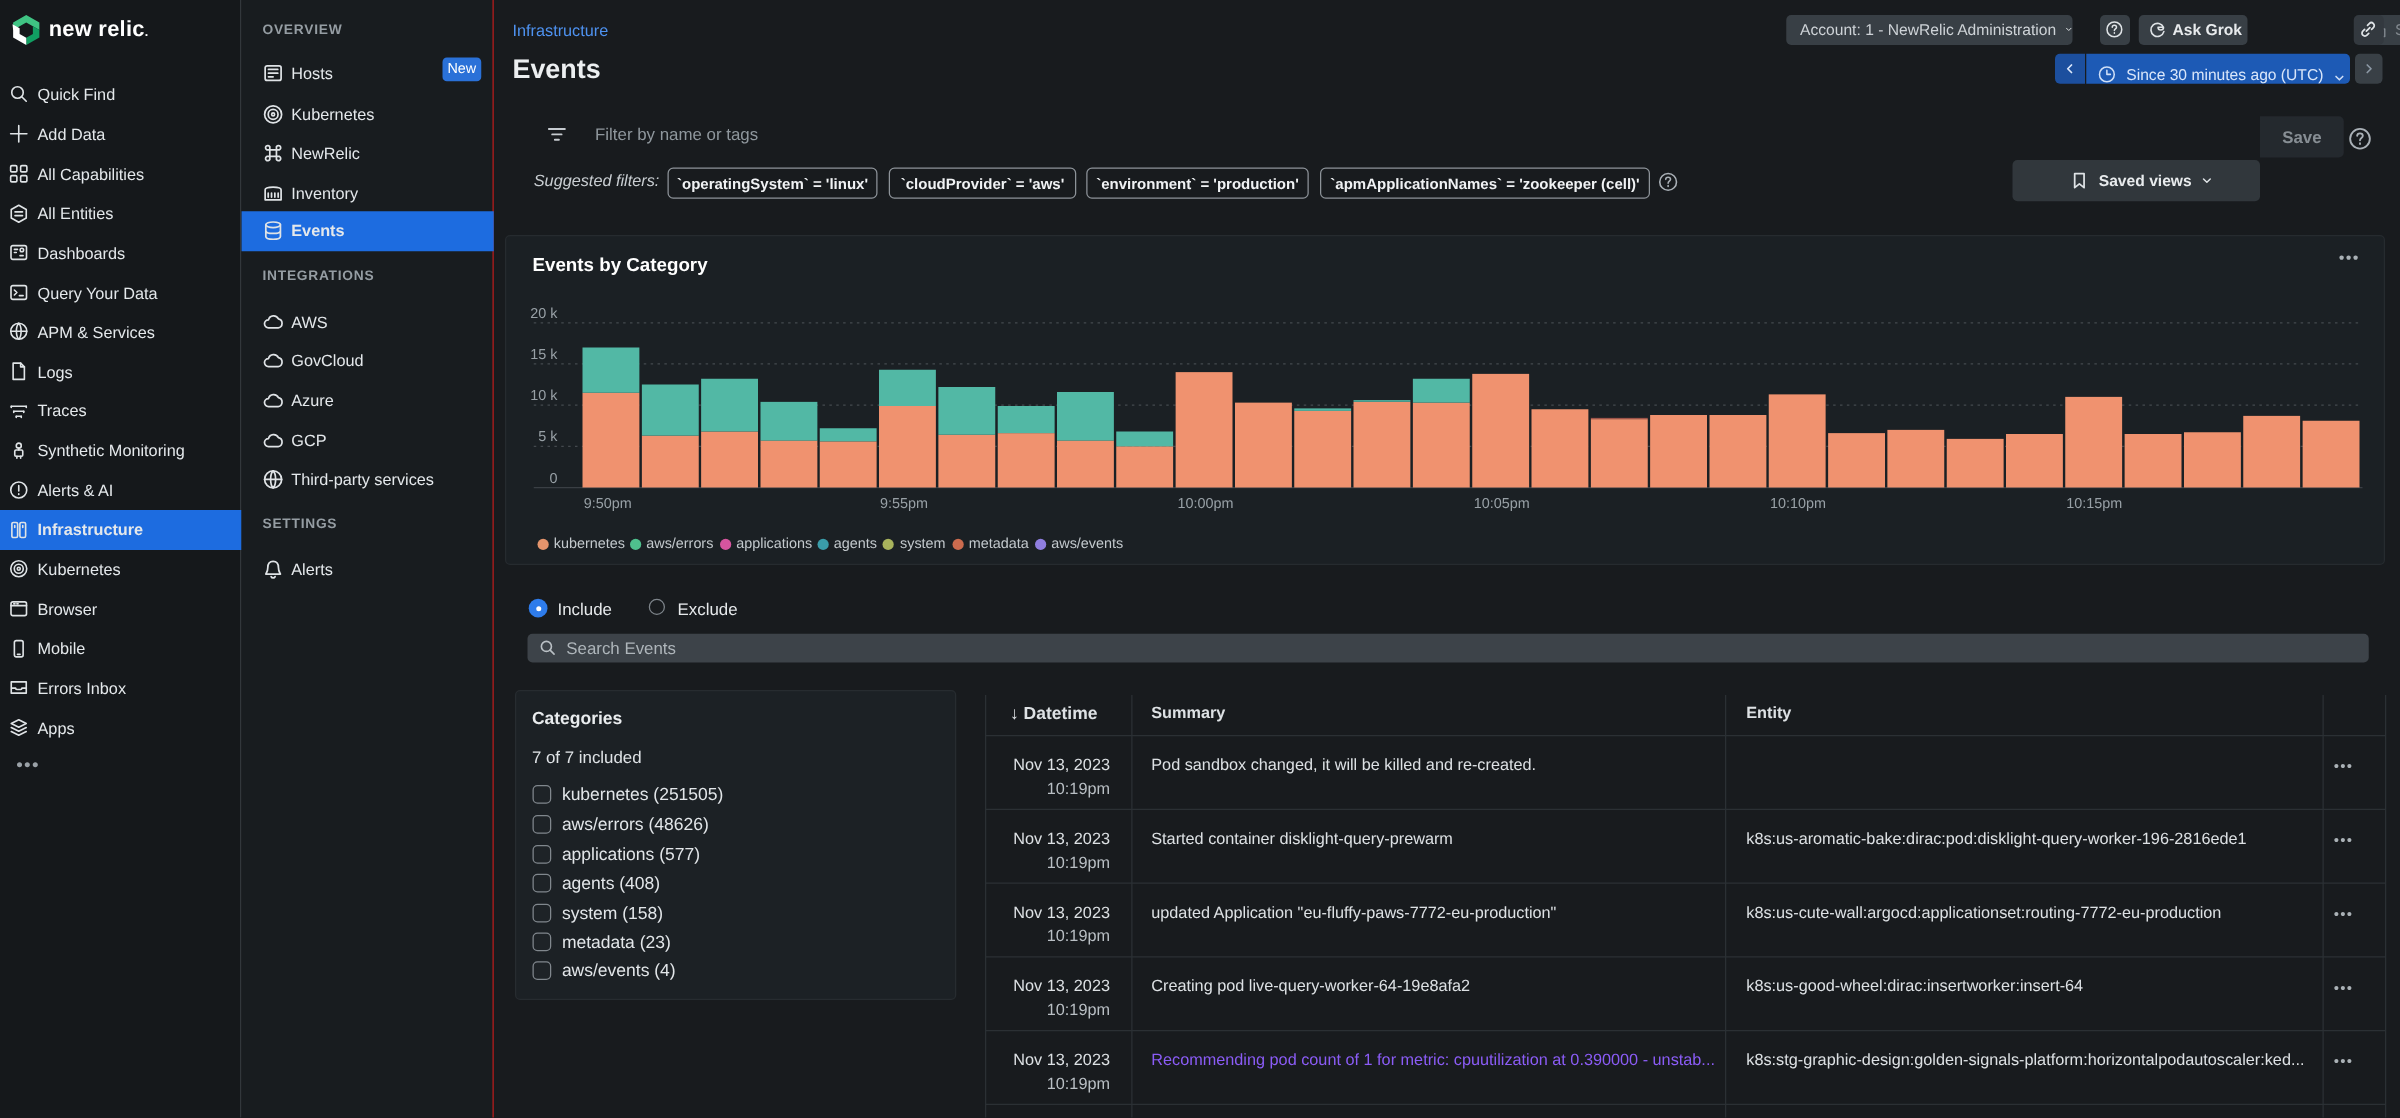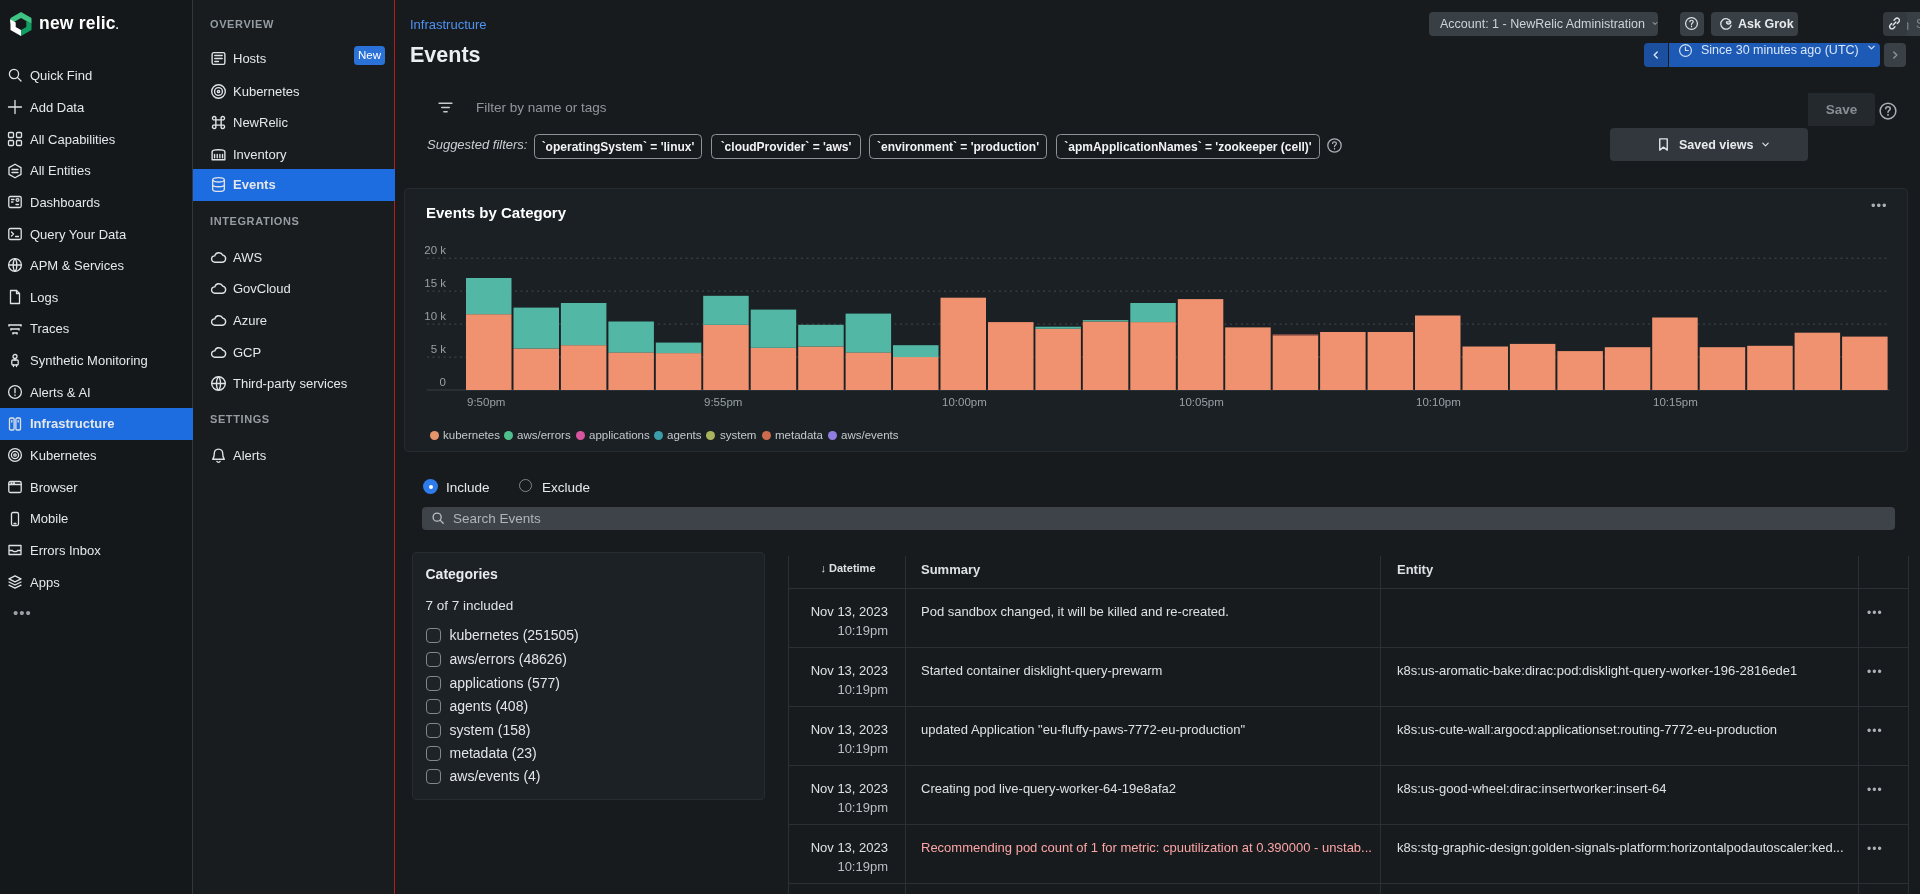--- a/index.html
+++ b/index.html
@@ -276,21 +276,21 @@
     <svg viewBox="0 0 16 16" class="icon" style="width:15px;height:15px;stroke-width:1.5;">
         <path d="M6.5 9.5 L9.5 6.5 M7.5 4.5 L9 3 A2.47 2.47 0 0 1 12.5 6.5 L11 8 M8.5 11.5 L7 13 A2.47 2.47 0 0 1 3.5 9.5 L5 8"></path>
       </svg>
   </div>
 
   <div class="abs" style="left:1248px;top:43px;width:24px;height:24px;background:#1c4f9e;border-radius:4px 0 0 4px;display:flex;align-items:center;justify-content:center;">
     <svg viewBox="0 0 10 10" style="width:10px;height:10px;stroke:#dce8fb;fill:none;stroke-width:1.4;stroke-linecap:round;stroke-linejoin:round;">
         <path d="M6.2 2 L3.2 5 L6.2 8"></path>
       </svg>
   </div>
-  <div class="abs" style="left:1273px;top:43px;width:211px;height:24px;background:#1d5ab5;border-radius:0 4px 4px 0;display:flex;align-items:flex-start;color:#d9e6fa;font-size:12.5px;white-space:nowrap;">
+  <div class="abs" style="left:1273px;top:43px;width:211px;height:24px;background:#1d5ab5;border-radius:0 4px 4px 0;display:flex;align-items:flex-end;color:#d9e6fa;font-size:12.5px;white-space:nowrap;">
     <svg viewBox="0 0 16 16" style="width:15px;height:15px;margin-left:9px;stroke:#cfdff7;fill:none;stroke-width:1.3;stroke-linecap:round;stroke-linejoin:round;">
         <circle cx="8" cy="8" r="6.3"></circle>
         <path d="M8 4.5 V8 H11"></path>
       </svg>
     <span style="margin-left:8px;">Since 30 minutes ago (UTC)</span>
     <svg viewBox="0 0 10 10" style="width:9px;height:9px;margin-left:8px;stroke:#cfdff7;fill:none;stroke-width:1.4;stroke-linecap:round;stroke-linejoin:round;">
         <path d="M2 3.5 L5 6.5 L8 3.5"></path>
       </svg>
   </div>
   <div class="abs" style="left:1488px;top:43px;width:22px;height:24px;background:#394046;border-radius:4px;display:flex;align-items:center;justify-content:center;">
@@ -442,21 +442,21 @@
 <div class="cat" style="top:626px;"><i></i>kubernetes (251505)</div>
 <div class="cat" style="top:650px;"><i></i>aws/errors (48626)</div>
 <div class="cat" style="top:674px;"><i></i>applications (577)</div>
 <div class="cat" style="top:697px;"><i></i>agents (408)</div>
 <div class="cat" style="top:721px;"><i></i>system (158)</div>
 <div class="cat" style="top:744px;"><i></i>metadata (23)</div>
 <div class="cat" style="top:767px;"><i></i>aws/events (4)</div>
 </div>
 
   <div id="table">
-<div class="abs" style="left:412px;top:562px;width:80px;text-align:center;font-size:11px;font-weight:bold;color:#dde1e4;">↓ Datetime</div>
+<div class="abs" style="left:412px;top:562px;width:80px;text-align:left;font-size:14px;font-weight:bold;color:#dde1e4;">↓ Datetime</div>
 <div class="abs" style="left:525px;top:562px;font-size:13px;font-weight:bold;color:#dde1e4;">Summary</div>
 <div class="abs" style="left:1001px;top:562px;font-size:13px;font-weight:bold;color:#dde1e4;">Entity</div>
 <div class="abs" style="left:392px;top:556px;width:1px;height:338px;background:#2b3034;"></div>
 <div class="abs" style="left:509px;top:556px;width:1px;height:338px;background:#2b3034;"></div>
 <div class="abs" style="left:984px;top:556px;width:1px;height:338px;background:#2b3034;"></div>
 <div class="abs" style="left:1462px;top:556px;width:1px;height:338px;background:#2b3034;"></div>
 <div class="abs" style="left:1512px;top:556px;width:1px;height:338px;background:#2b3034;"></div>
 <div class="abs" style="left:392px;top:587.5px;width:1120px;border-top:1px solid #2b3034;"></div>
 <div class="abs" style="left:412px;top:603.5px;width:80px;text-align:right;font-size:13px;color:#dde1e4;">Nov 13, 2023</div>
 <div class="abs" style="left:412px;top:623.0px;width:80px;text-align:right;font-size:13px;color:#b9bfc4;">10:19pm</div>
@@ -476,18 +476,18 @@
 <div class="abs" style="left:1471px;top:723.5px;color:#aab1b6;font-size:12px;letter-spacing:1px;">•••</div>
 <div class="abs" style="left:392px;top:764.5px;width:1120px;border-top:1px solid #2b3034;"></div>
 <div class="abs" style="left:412px;top:780.5px;width:80px;text-align:right;font-size:13px;color:#dde1e4;">Nov 13, 2023</div>
 <div class="abs" style="left:412px;top:800.0px;width:80px;text-align:right;font-size:13px;color:#b9bfc4;">10:19pm</div>
 <div class="abs" style="left:525px;top:780.5px;font-size:13px;color:#dde1e4;">Creating pod live-query-worker-64-19e8afa2</div>
 <div class="abs" style="left:1001px;top:780.5px;font-size:13px;color:#dde1e4;">k8s:us-good-wheel:dirac:insertworker:insert-64</div>
 <div class="abs" style="left:1471px;top:782.5px;color:#aab1b6;font-size:12px;letter-spacing:1px;">•••</div>
 <div class="abs" style="left:392px;top:823.5px;width:1120px;border-top:1px solid #2b3034;"></div>
 <div class="abs" style="left:412px;top:839.5px;width:80px;text-align:right;font-size:13px;color:#dde1e4;">Nov 13, 2023</div>
 <div class="abs" style="left:412px;top:859.0px;width:80px;text-align:right;font-size:13px;color:#b9bfc4;">10:19pm</div>
-<div class="abs" style="left:525px;top:839.5px;font-size:13px;color:#fca5a5;">Recommending pod count of 1 for metric: cpuutilization at 0.390000 - unstab...</div>
+<div class="abs" style="left:525px;top:839.5px;font-size:13px;color:#8b5cf6;">Recommending pod count of 1 for metric: cpuutilization at 0.390000 - unstab...</div>
 <div class="abs" style="left:1001px;top:839.5px;font-size:13px;color:#dde1e4;">k8s:stg-graphic-design:golden-signals-platform:horizontalpodautoscaler:ked...</div>
 <div class="abs" style="left:1471px;top:841.5px;color:#aab1b6;font-size:12px;letter-spacing:1px;">•••</div>
 <div class="abs" style="left:392px;top:882.5px;width:1120px;border-top:1px solid #2b3034;"></div>
 </div>
 </div>
 
 </body></html>

